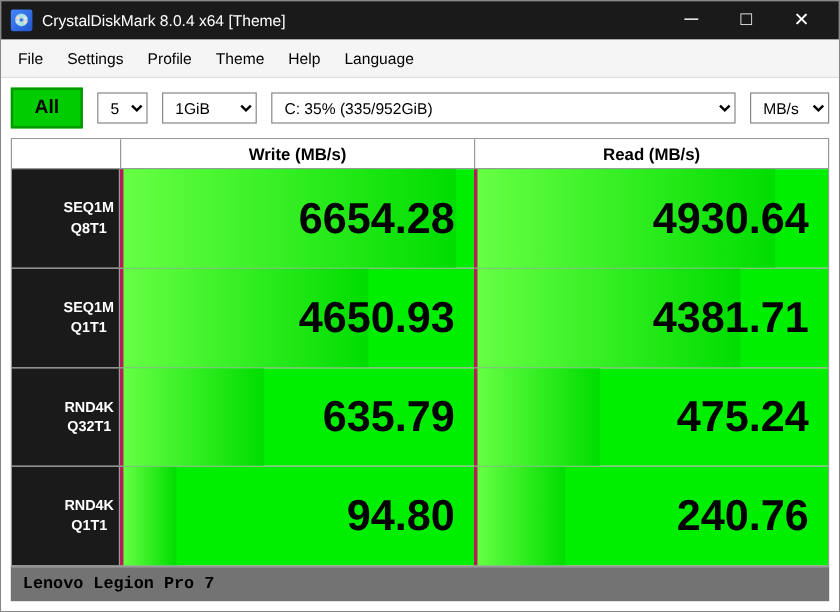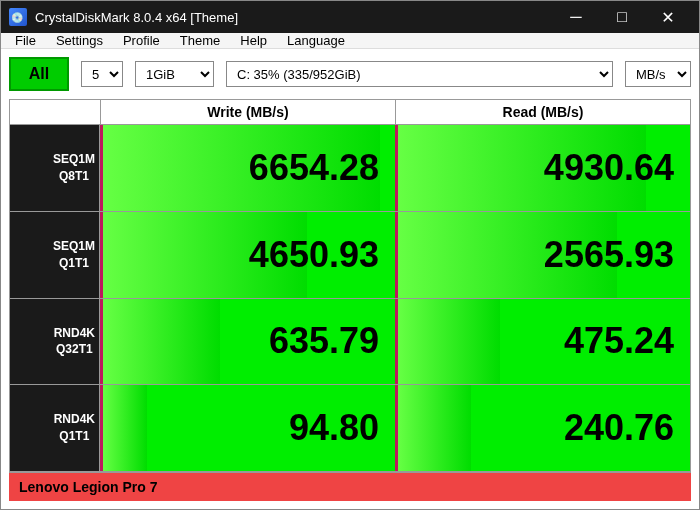--- a/index.html
+++ b/index.html
@@ -75,21 +75,21 @@
       display: flex;
       align-items: center;
       justify-content: center;
     }
 
     
     .menu-bar {
       background: #f5f5f5;
       display: flex;
       align-items: center;
-      height: 16px;
+      height: 32px;
       padding: 0 4px;
       border-bottom: 1px solid #ddd;
       flex-shrink: 0;
     }
 
     .menu-item {
       padding: 2px 10px;
       cursor: pointer;
       color: #000;
       font-size: 13px;
@@ -221,22 +221,23 @@
       position: relative;
       z-index: 1;
     }
 
     
     .footer {
       border-top: 1px solid #999;
       padding: 6px 10px;
       font-size: 14px;
       font-weight: bold;
-      background: #ef4444;
+      background: #737373;
       flex-shrink: 0;
+      font-family: Liberation Mono, monospace;
     }
   </style>
 </head>
 <body>
 
 <div class="window">
 
   <div class="title-bar">
     <div class="title-bar-left">
       <div class="title-bar-icon">
@@ -317,21 +318,21 @@
         <div class="bench-label">
           <span>
             <span>SEQ1M</span><br>
             <span>Q1T1</span>
           </span>
         </div>
         <div class="bench-value" style="--bar-width: 70%;">
           <span>4650.93</span>
         </div>
         <div class="bench-value" style="--bar-width: 75%;">
-          <span>2565.93</span>
+          <span>4381.71</span>
         </div>
       </div>
 
       <div class="bench-row">
         <div class="bench-label">
           <span>
             <span>RND4K</span><br>
             <span>Q32T1</span>
           </span>
         </div>

